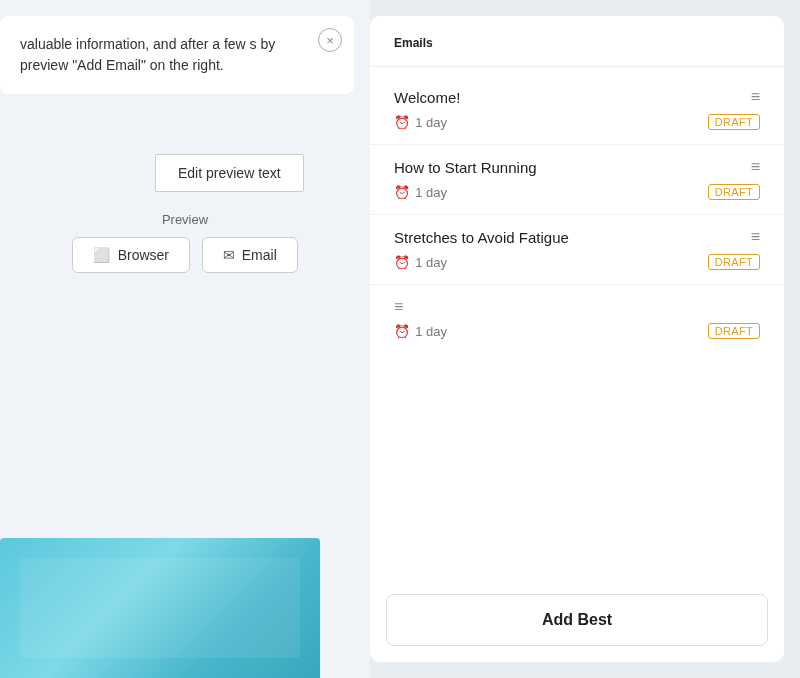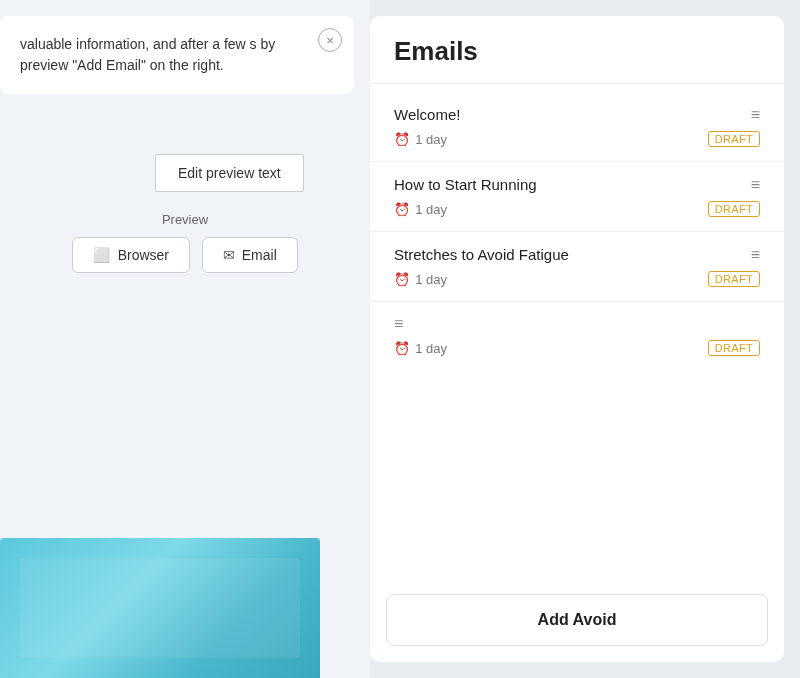--- a/index.html
+++ b/index.html
@@ -139,21 +139,21 @@
       display: flex;
       flex-direction: column;
     }
 
     .emails-header {
       padding: 20px 24px 16px;
       border-bottom: 1px solid #eee;
     }
 
     .emails-title {
-      font-size: 26px;
+      font-size: 12px;
       font-weight: 600;
       color: #222;
     }
 
     .email-list {
       flex: 1;
       overflow-y: auto;
       padding: 8px 0;
     }
 
@@ -163,21 +163,21 @@
       cursor: pointer;
     }
 
     .email-item:last-child {
       border-bottom: none;
     }
 
     .email-item-header {
       display: flex;
       justify-content: space-between;
-      align-items: center;
+      align-items: flex-start;
       margin-bottom: 8px;
     }
 
     .email-item-title {
       font-size: 15px;
       color: #222;
       font-weight: 400;
     }
 
     .email-menu-icon {
@@ -314,16 +314,16 @@
       <div class="email-item-footer">
         <div class="email-timing">
           <span class="clock-icon">⏰</span>
           <span>1 day</span>
         </div>
         <span class="draft-badge">DRAFT</span>
       </div>
     </div>
       </div>
 
-    <button class="add-email-btn">Add Avoid</button>
+    <button class="add-email-btn">Add Best</button>
 
   </div>
 </div>
 
 </body></html>

